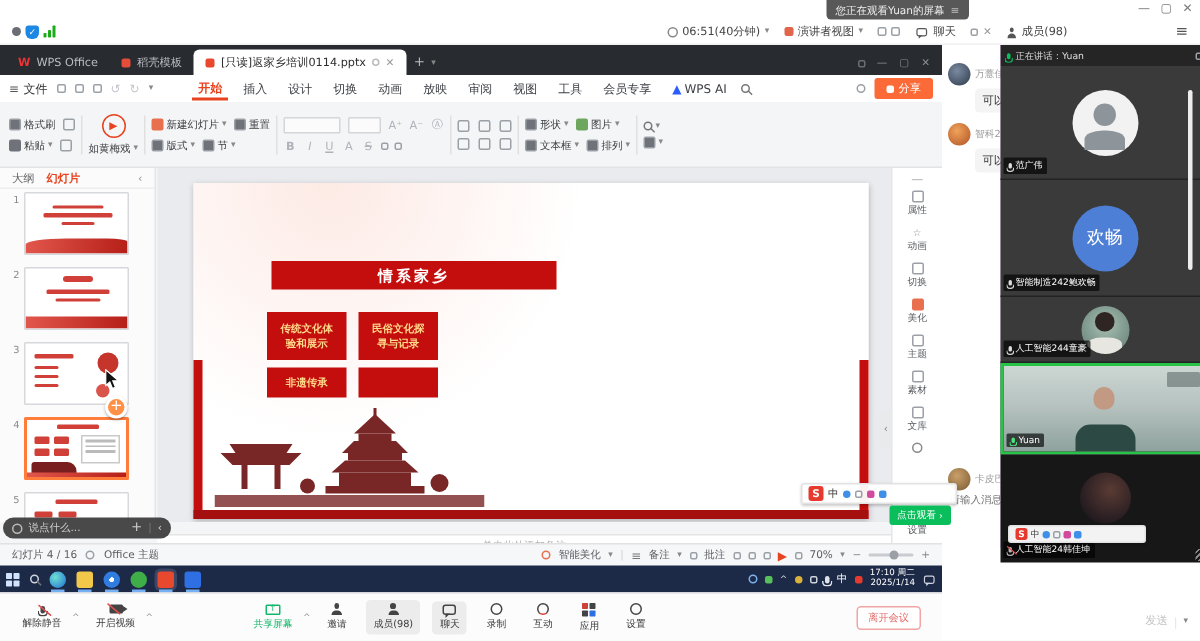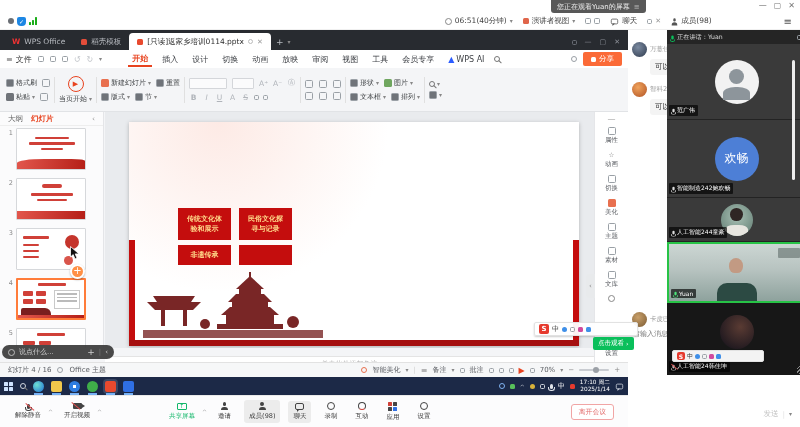--- a/index.html
+++ b/index.html
@@ -293,21 +293,21 @@
               <span>粘贴</span>
               <span class="caret">▾</span>
             </span>
           <span class="gi o"></span>
         </div>
       </div>
       <div class="vsep"></div>
       <div class="rcol" style="align-items:center;gap:2px">
         <div class="play-circle">▶</div>
         <span class="ritem">
-            <span>当页开始</span>
+            <span>如黄梅戏</span>
             <span class="caret">▾</span>
           </span>
       </div>
       <div class="vsep"></div>
       <div class="rcol">
         <div class="rrow">
           <span class="ritem">
               <span class="gi" style="background:#e8704f"></span>
               <span>新建幻灯片</span>
               <span class="caret">▾</span>
@@ -468,20 +468,21 @@
         <div class="thumb">
           <div class="redline" style="left:20px;top:4px;width:28px;height:3px"></div>
           <div class="redline" style="left:6px;top:12px;width:12px;height:4px"></div>
           <div class="redline" style="left:22px;top:12px;width:12px;height:4px"></div>
         </div>
       </div>
     </div>
 
     <div class="canvas">
       <div class="slide">
+        <div class="banner">情系家乡</div>
         <div class="rbox" style="left:49px;top:86px;width:53px;height:32px">传统文化体验和展示</div>
         <div class="rbox" style="left:110px;top:86px;width:53px;height:32px">民俗文化探寻与记录</div>
         <div class="rbox" style="left:49px;top:123px;width:53px;height:20px">非遗传承</div>
         <div class="rbox" style="left:110px;top:123px;width:53px;height:20px"></div>
         <div class="frame-l"></div>
         <div class="frame-r"></div>
         <div class="frame-b"></div>
         <svg style="position:absolute;left:14px;top:148px" width="180" height="74" viewBox="0 0 180 74">
           <g fill="#6e1414" opacity="0.92">
             <polygon points="4,32 58,32 50,40 12,40"></polygon>

